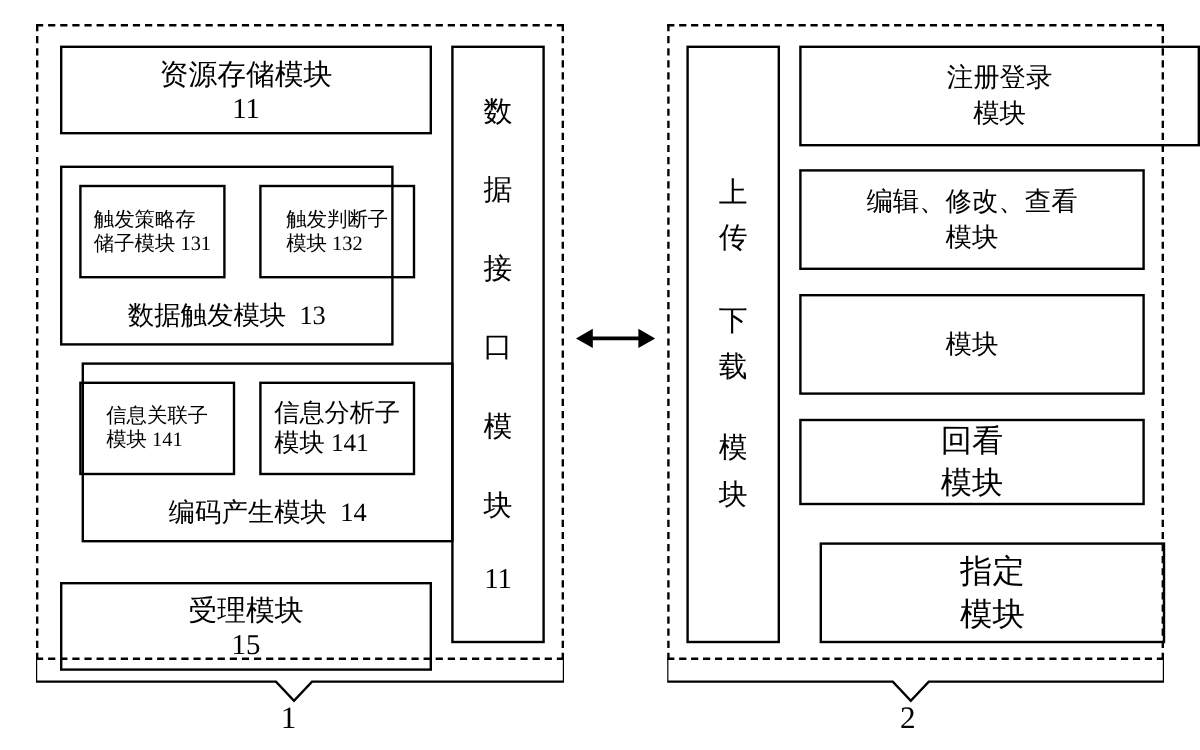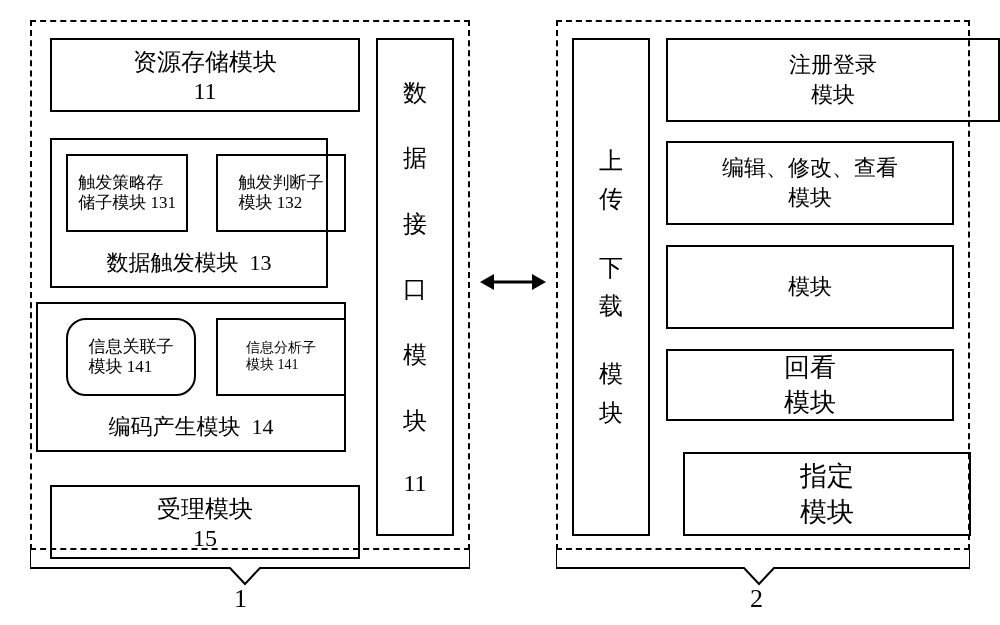--- a/index.html
+++ b/index.html
@@ -68,27 +68,27 @@
   <div class="solid-box" style="left:50px; top:138px; width:278px; height:150px; justify-content:flex-end; padding-bottom:8px;">
     <div style="font-size:22px;"><span>数据触发模块</span>&nbsp;&nbsp;<span>13</span></div>
   </div>
   <div class="solid-box" style="left:66px; top:154px; width:122px; height:78px; font-size:17px;">
     <div style="line-height:1.2;">触发策略存<br>储子模块&nbsp;<span>131</span></div>
   </div>
   <div class="solid-box" style="left:216px; top:154px; width:130px; height:78px; font-size:17px;">
     <div style="line-height:1.2;">触发判断子<br>模块&nbsp;<span>132</span></div>
   </div>
 
-  <div class="solid-box" style="left:36px; top:302px; width:310px; height:150px; justify-content:flex-end; padding-bottom:8px;">
+  <div class="solid-box" style="left:68px; top:302px; width:310px; height:150px; justify-content:flex-end; padding-bottom:8px;">
     <div style="font-size:22px;"><span>编码产生模块</span>&nbsp;&nbsp;<span>14</span></div>
   </div>
-  <div class="solid-box" style="left:66px; top:318px; width:130px; height:78px; font-size:17px;border-radius:20px;">
+  <div class="solid-box" style="left:66px; top:318px; width:130px; height:78px; font-size:17px;">
     <div style="line-height:1.2;">信息关联子<br>模块&nbsp;<span>141</span></div>
   </div>
-  <div class="solid-box" style="left:216px; top:318px; width:130px; height:78px; font-size:14px;">
+  <div class="solid-box" style="left:216px; top:318px; width:130px; height:78px; font-size:21px;">
     <div style="line-height:1.2;">信息分析子<br>模块&nbsp;<span>141</span></div>
   </div>
 
   <div class="solid-box" style="left:50px; top:462px; width:310px; height:74px; font-size:24px;margin-top:23px;">
     <div>受理模块</div>
     <div>15</div>
   </div>
 
   <div class="vtext-box" style="left:376px; top:38px; width:78px; height:498px; font-size:24px;">
     <div>数</div>

